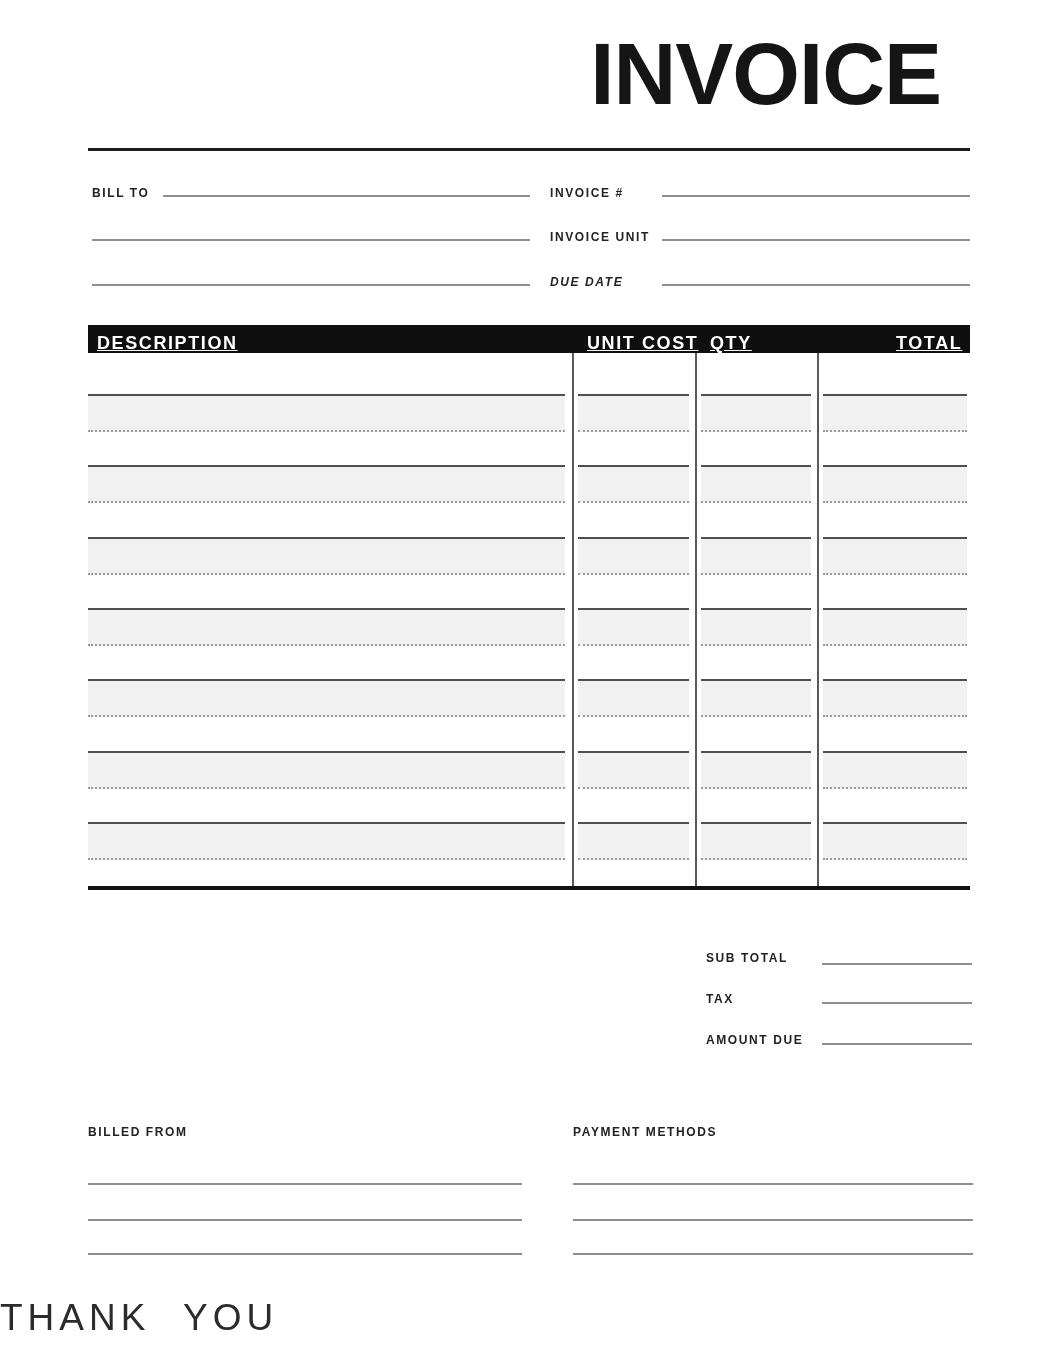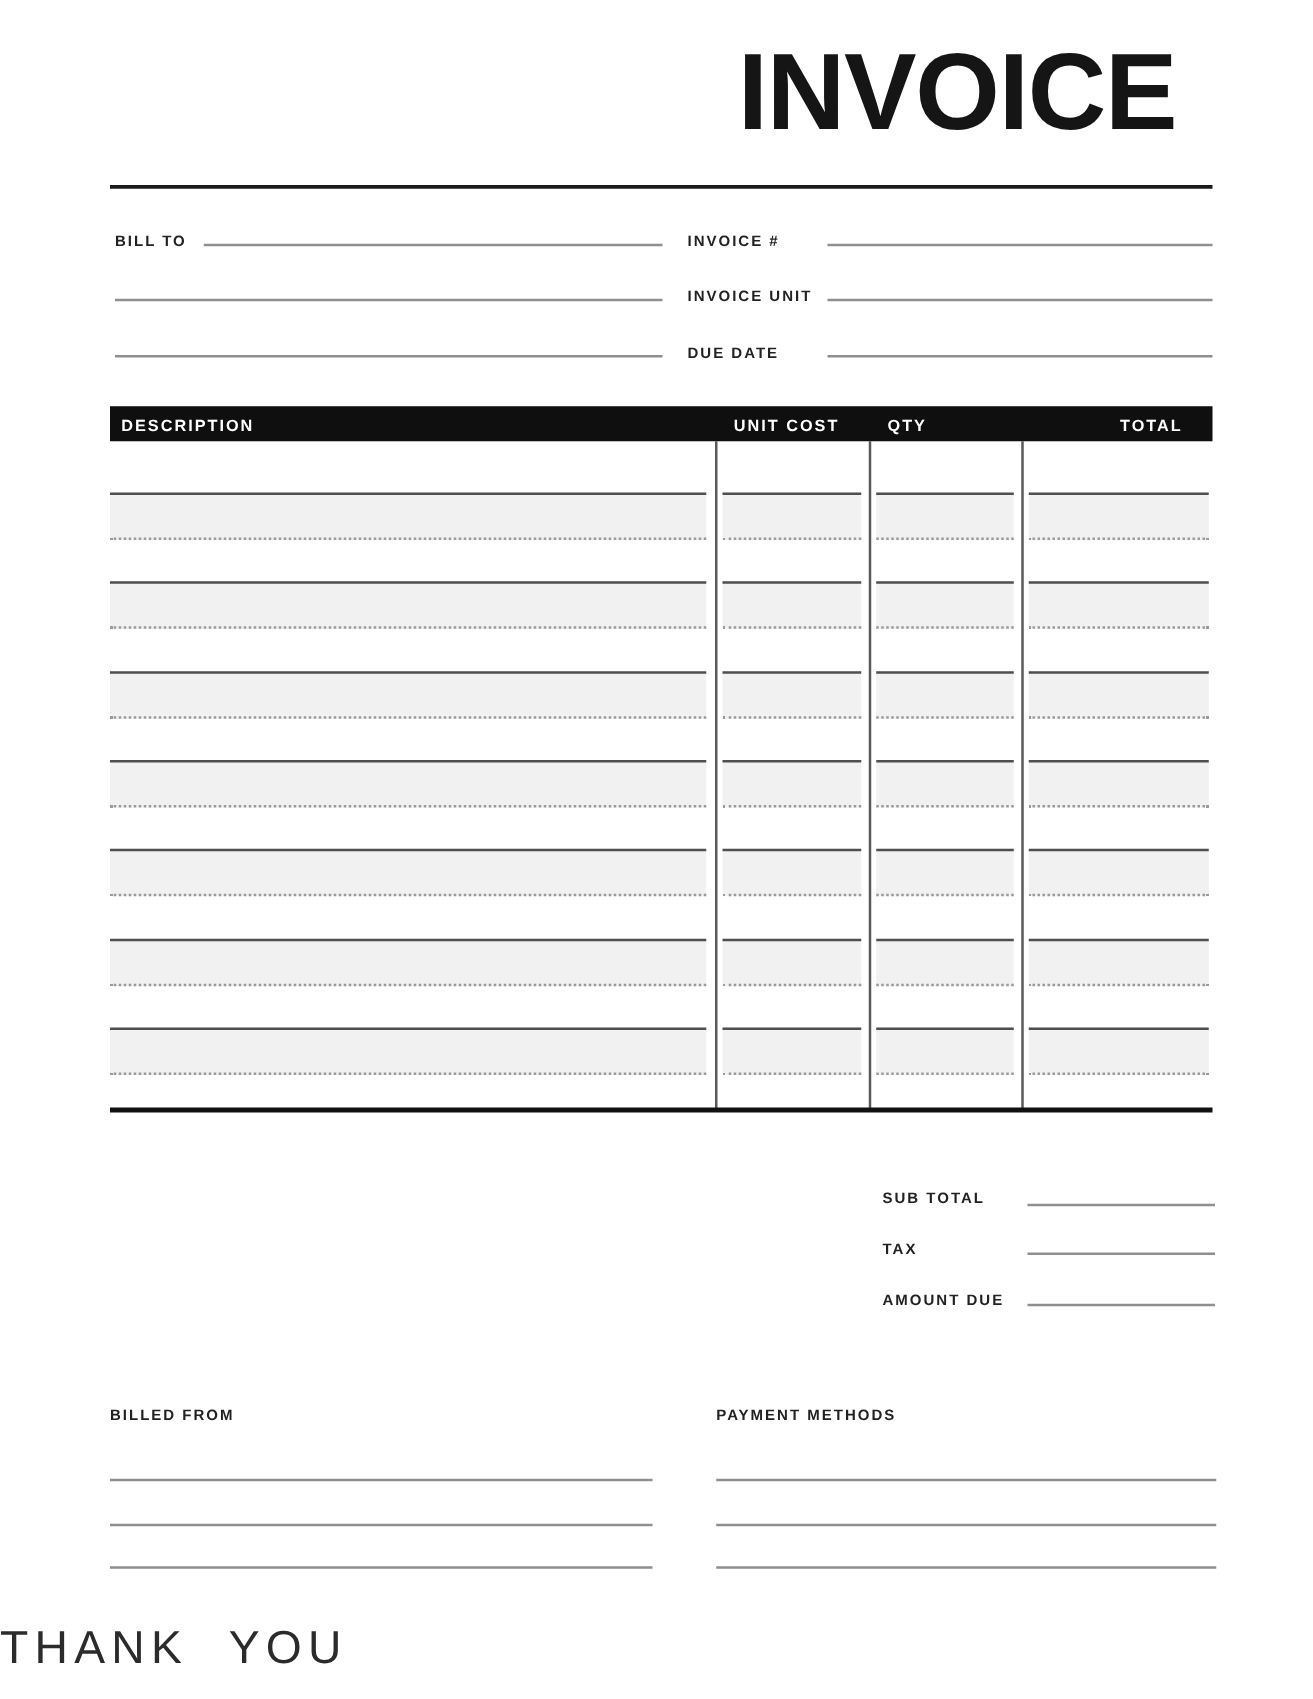--- a/index.html
+++ b/index.html
@@ -54,21 +54,21 @@
 
   
   .bill-to-label   { left: 92px;  top: 186px; }
   .bt-line-1       { left: 163px; top: 195px; width: 367px; }
   .bt-line-2       { left: 92px;  top: 239px; width: 438px; }
   .bt-line-3       { left: 92px;  top: 284px; width: 438px; }
 
   
   .inv-num-label   { left: 550px; top: 186px; }
   .inv-date-label  { left: 550px; top: 230px; }
-  .due-date-label  { left: 550px; top: 275px; }
+  .due-date-label  { left: 550px; top: 275px; font-style: italic; }
   .meta-line-1     { left: 662px; top: 195px; width: 308px; }
   .meta-line-2     { left: 662px; top: 239px; width: 308px; }
   .meta-line-3     { left: 662px; top: 284px; width: 308px; }
 
   
   .items-table {
     position: absolute;
     left: 88px;
     top: 325px;
     width: 882px;
@@ -76,25 +76,26 @@
   }
   .thead {
     position: absolute;
     top: 0; left: 0; right: 0;
     height: 28px;
     background: #0f0f0f;
   }
   .th {
     position: absolute;
     top: 8px;
-    font-size: 13px;
+    font-size: 18px;
     font-weight: bold;
     letter-spacing: 1.6px;
     color: #ffffff;
     white-space: nowrap;
+    text-decoration: underline;
   }
   .th-desc  { left: 9px; }
   .th-cost  { left: 499px; }
   .th-qty   { left: 622px; }
   .th-total { left: 760px; margin-left: 48px; }
 
   .tbody {
     position: absolute;
     top: 28px; left: 0; right: 0; bottom: 0;
   }

